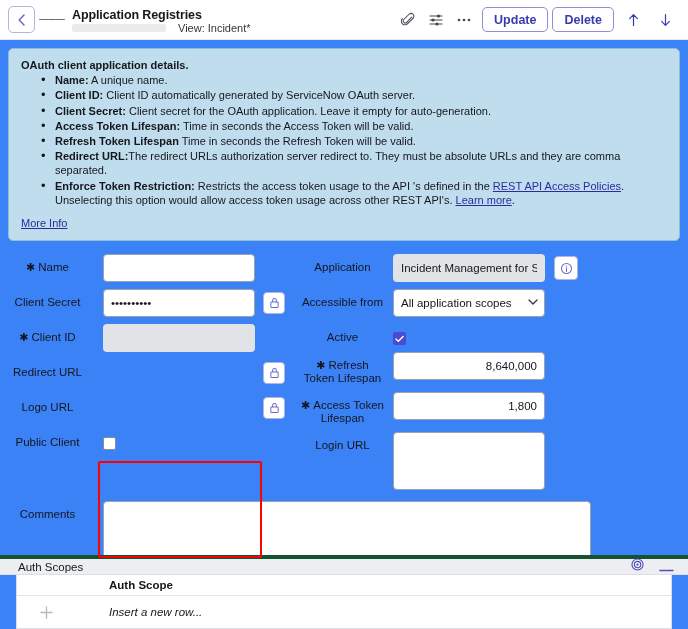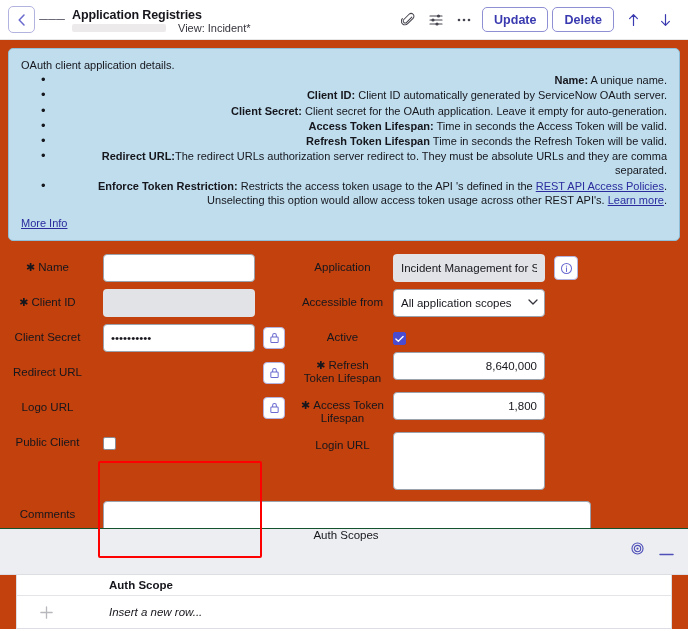--- a/index.html
+++ b/index.html
@@ -3,21 +3,21 @@
 <meta charset="utf-8">
 <style>
   * { box-sizing: border-box; margin: 0; padding: 0; }
   html, body {
     width: 688px; height: 629px;
     font-family: "Liberation Sans", sans-serif;
     background: #ffffff;
     color: #1c1c1c;
     overflow: hidden;
   }
-  #app { position: relative; width: 688px; height: 629px; background: #c2410c; }
+  #app { position: relative; width: 688px; height: 629px; background: #3b82f6; }
 
   
   .topbar {
     position: relative;
     height: 40px;
     display: flex;
     align-items: center;
     padding: 0 10px 0 8px;
     background: #fff;
     border-bottom: 1px solid #e6e6e8;
@@ -81,22 +81,22 @@
   .banner {
     margin: 8px 8px 0 8px;
     background: #bfdded;
     border: 1px solid #8fbfd8;
     border-radius: 5px;
     padding: 9px 12px 10px 12px;
     font-size: 11px;
     color: #16161d;
     line-height: 14.2px;
   }
-  .banner .lead { margin-bottom: 1px; }
-  .banner ul { list-style: none; margin: 0 0 0 20px; text-align: right; }
+  .banner .lead { margin-bottom: 1px; font-weight: bold; }
+  .banner ul { list-style: none; margin: 0 0 0 20px; }
   .banner li {
     position: relative; padding-left: 14px; margin-top: 1px;
   }
   .banner li::before {
     content: "\2022"; position: absolute; left: 0; top: -1px;
     font-size: 13px; line-height: 15px; color: #16161d;
   }
   .banner b { font-weight: bold; }
   .banner a { color: #2b2b9e; text-decoration: underline; }
   .more-info {
@@ -196,26 +196,25 @@
 
   
   .comments-row { display: flex; margin-top: 4px; padding-left: 0; }
   .comments-row .flabel { width: 95px; }
 
   
   .section {
     position: absolute; left: 0; right: 0; bottom: 0;
   }
   .sec-head {
-    height: 47px; background: #eceef2;
-    border-top: 1px solid #14532d;
+    height: 20px; background: #eceef2;
+    border-top: 4px solid #14532d;
     border-bottom: 1px solid #dcdee3;
     display: flex; align-items: center;
     padding: 0 14px 0 18px;
-    flex-direction: column;
   }
   .sec-title { font-size: 11.5px; color: #16161d; }
   .sec-actions { margin-left: auto; display: flex; align-items: center; gap: 14px; }
   .sec-body { margin: 0 16px; border: 1px solid #dcdee3; border-top: none; background: #fff; }
   .thead {
     height: 21px; display: flex; align-items: center;
     border-bottom: 1px solid #e3e5e9;
   }
   .th-spacer { width: 92px; flex: 0 0 92px; }
   .th { font-size: 11.5px; font-weight: bold; color: #16161d; }
@@ -318,36 +317,36 @@
       <div class="col-left">
 
         <div class="frow">
           <div class="flabel"><span class="req">✱</span><span>Name</span></div>
           <div class="fctrl">
             <input class="inp w-left" type="text" value="" style="">
           </div>
         </div>
 
         <div class="frow">
-          <div class="flabel"><span class="req">✱</span><span>Client ID</span></div>
-          <div class="fctrl">
-            <input class="inp ro w-left" type="text" readonly="" value="" style="">
-          </div>
-        </div>
-
-        <div class="frow">
           <div class="flabel">Client Secret</div>
           <div class="fctrl">
             <input class="inp w-left" type="text" value="••••••••••" style="">
             <div class="lockbtn">
               <svg width="11" height="12" viewBox="0 0 12 13">
                 <rect x="2" y="5.3" width="8" height="6.2" rx="1" fill="none" stroke="#6a6ad0" stroke-width="1.1"></rect>
                 <path d="M4 5.3 V3.6 a2 2 0 0 1 4 0 V5.3" fill="none" stroke="#6a6ad0" stroke-width="1.1"></path>
               </svg>
             </div>
+          </div>
+        </div>
+
+        <div class="frow">
+          <div class="flabel"><span class="req">✱</span><span>Client ID</span></div>
+          <div class="fctrl">
+            <input class="inp ro w-left" type="text" readonly="" value="" style="">
           </div>
         </div>
 
         <div class="frow">
           <div class="flabel">Redirect URL</div>
           <div class="fctrl">
             <div style="width:152px;height:28px"></div>
             <div class="lockbtn">
               <svg width="11" height="12" viewBox="0 0 12 13">
                 <rect x="2" y="5.3" width="8" height="6.2" rx="1" fill="none" stroke="#6a6ad0" stroke-width="1.1"></rect>

